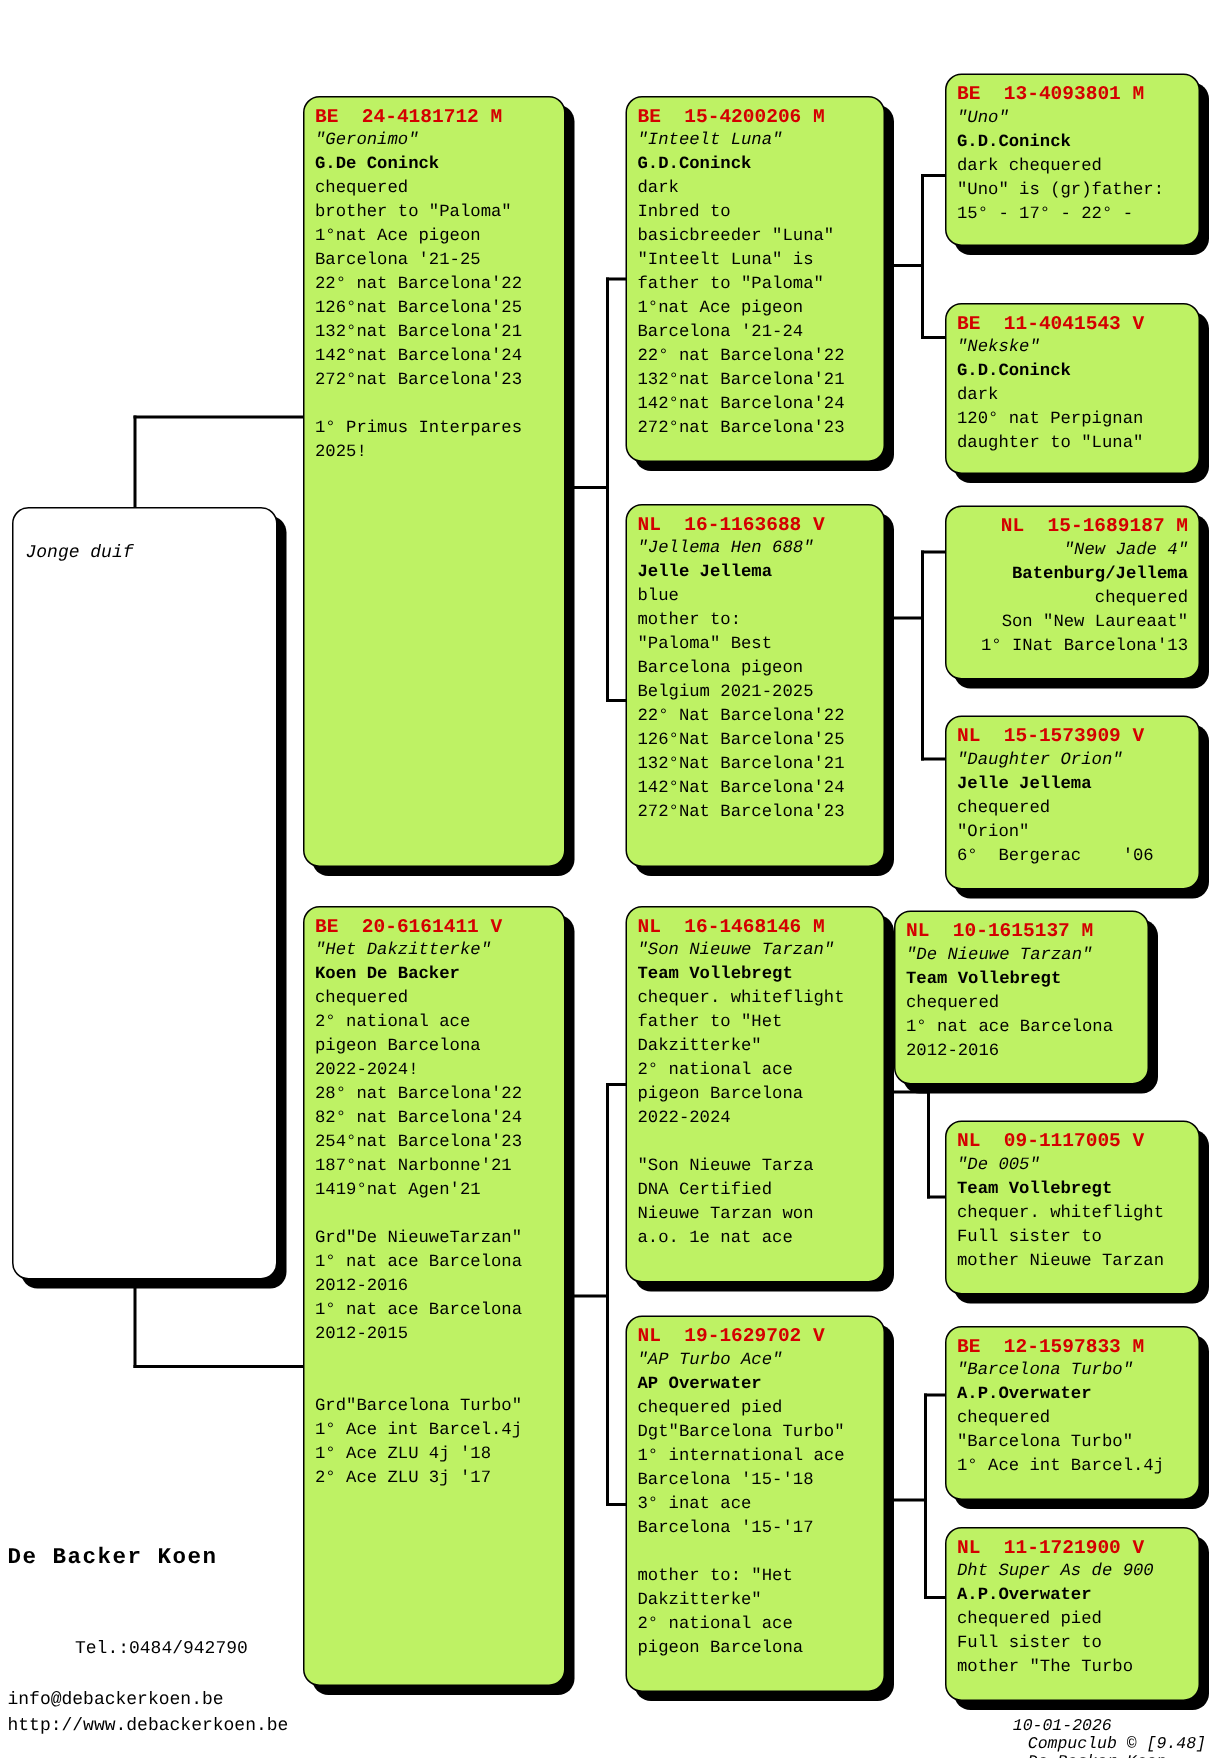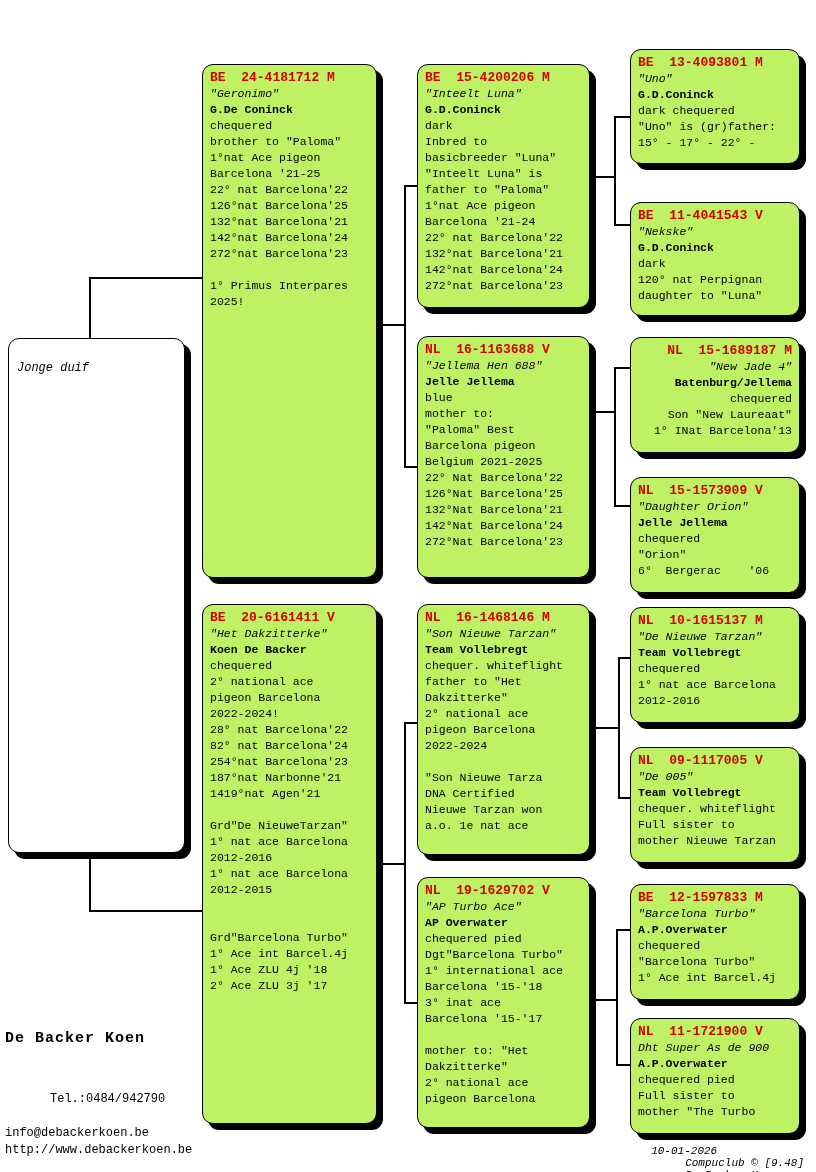--- a/index.html
+++ b/index.html
@@ -33,21 +33,21 @@
   }
   #owner-block{position:absolute;left:5px;top:1030px;}
   #owner-name{font-weight:bold;font-size:15px;letter-spacing:1px;}
   #owner-phone{position:absolute;left:5px;top:1092px;font-size:12px;margin-left:45px;}
   #owner-email{position:absolute;left:5px;top:1126px;font-size:12px;}
   #owner-web{position:absolute;left:5px;top:1143px;font-size:12px;}
   #footer{
     position:absolute;right:12px;top:1133px;font-size:11px;font-style:italic;
     white-space:pre;
   }
-  #footer span{margin-left:34px;}
+  #footer span{margin-left:10px;}
   #footer span:first-child{margin-left:0;}
 </style>
 </head>
 <body>
 
 <div id="page">
 
   <div id="root-box">
     <div id="root-label">Jonge duif</div>
   </div>
@@ -184,21 +184,21 @@
         <div class="bl">1° INat Barcelona'13</div>
       </div>
       <div class="pbox" style="left: 630px; top: 477px; width: 170px; height: 116px;">
         <div class="bh">NL  15-1573909 V</div>
         <div class="bn">"Daughter Orion"</div>
         <div class="bb">Jelle Jellema</div>
         <div class="bl">chequered</div>
         <div class="bl">"Orion"</div>
         <div class="bl">6°  Bergerac    '06</div>
       </div>
-      <div class="pbox" style="left: 630px; top: 607px; width: 170px; height: 116px;">
+      <div class="pbox" style="left: 596px; top: 607px; width: 170px; height: 116px;">
         <div class="bh">NL  10-1615137 M</div>
         <div class="bn">"De Nieuwe Tarzan"</div>
         <div class="bb">Team Vollebregt</div>
         <div class="bl">chequered</div>
         <div class="bl">1° nat ace Barcelona</div>
         <div class="bl">2012-2016</div>
       </div>
       <div class="pbox" style="left: 630px; top: 747px; width: 170px; height: 116px;">
         <div class="bh">NL  09-1117005 V</div>
         <div class="bn">"De 005"</div>

